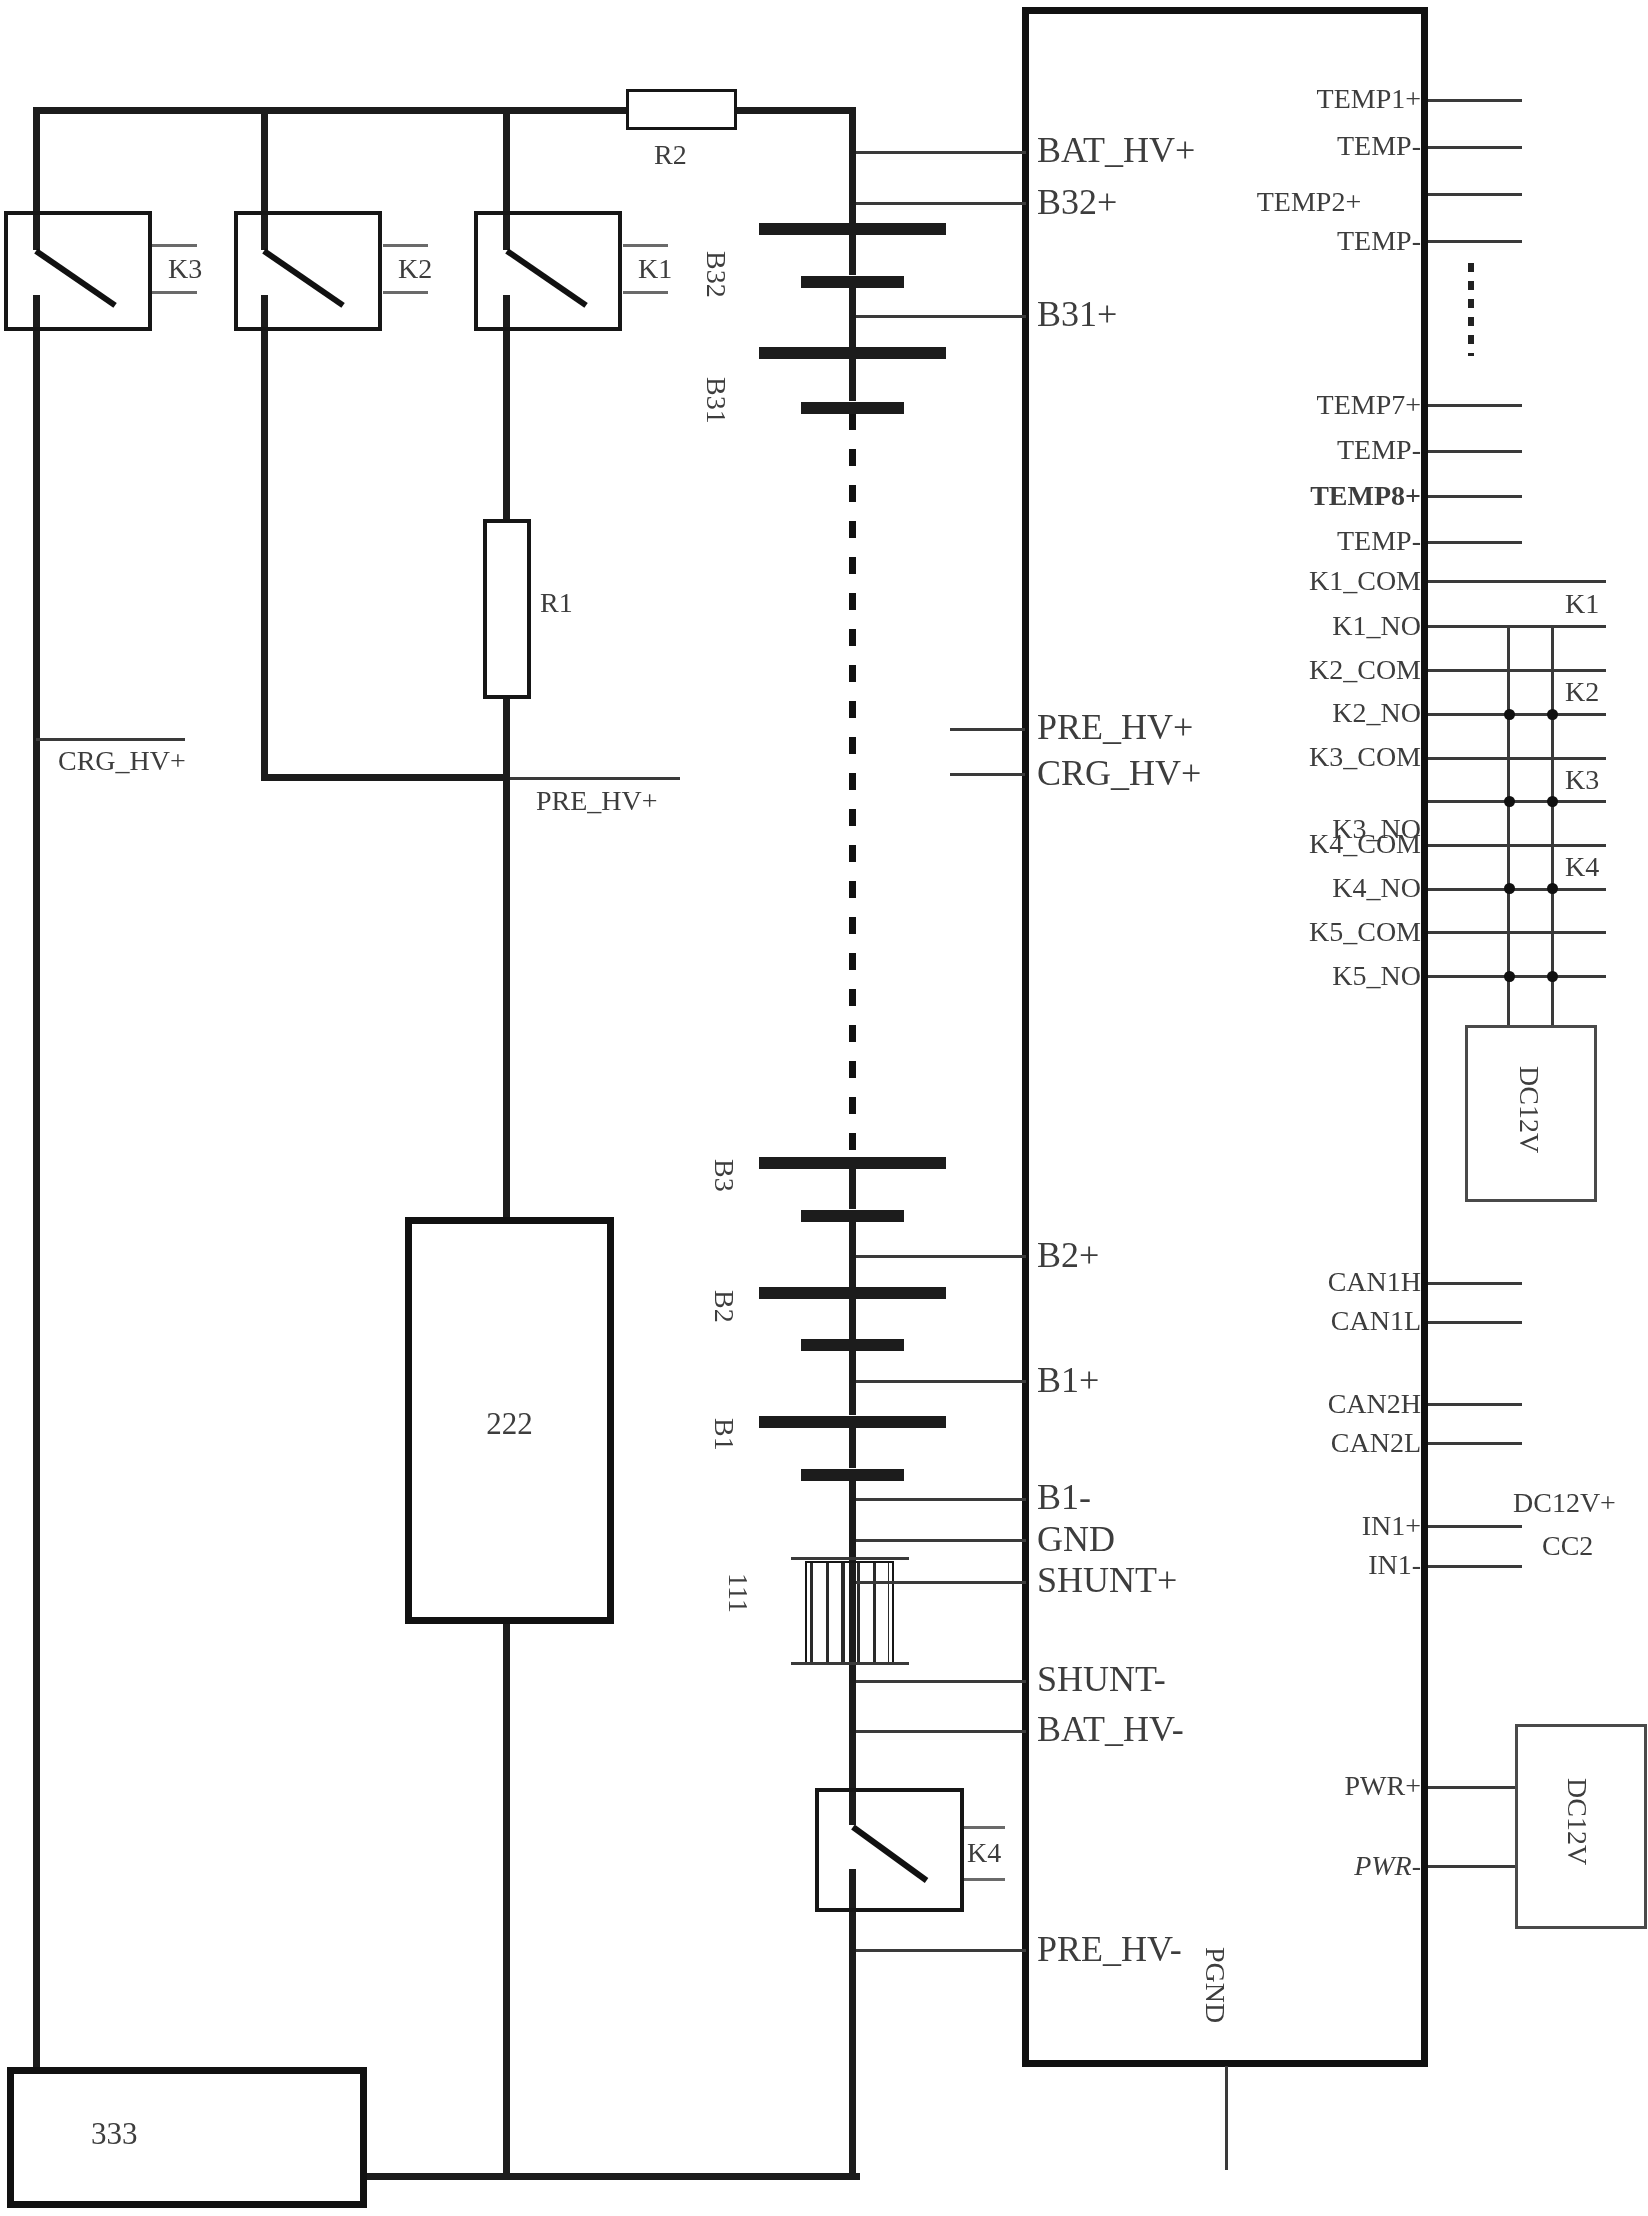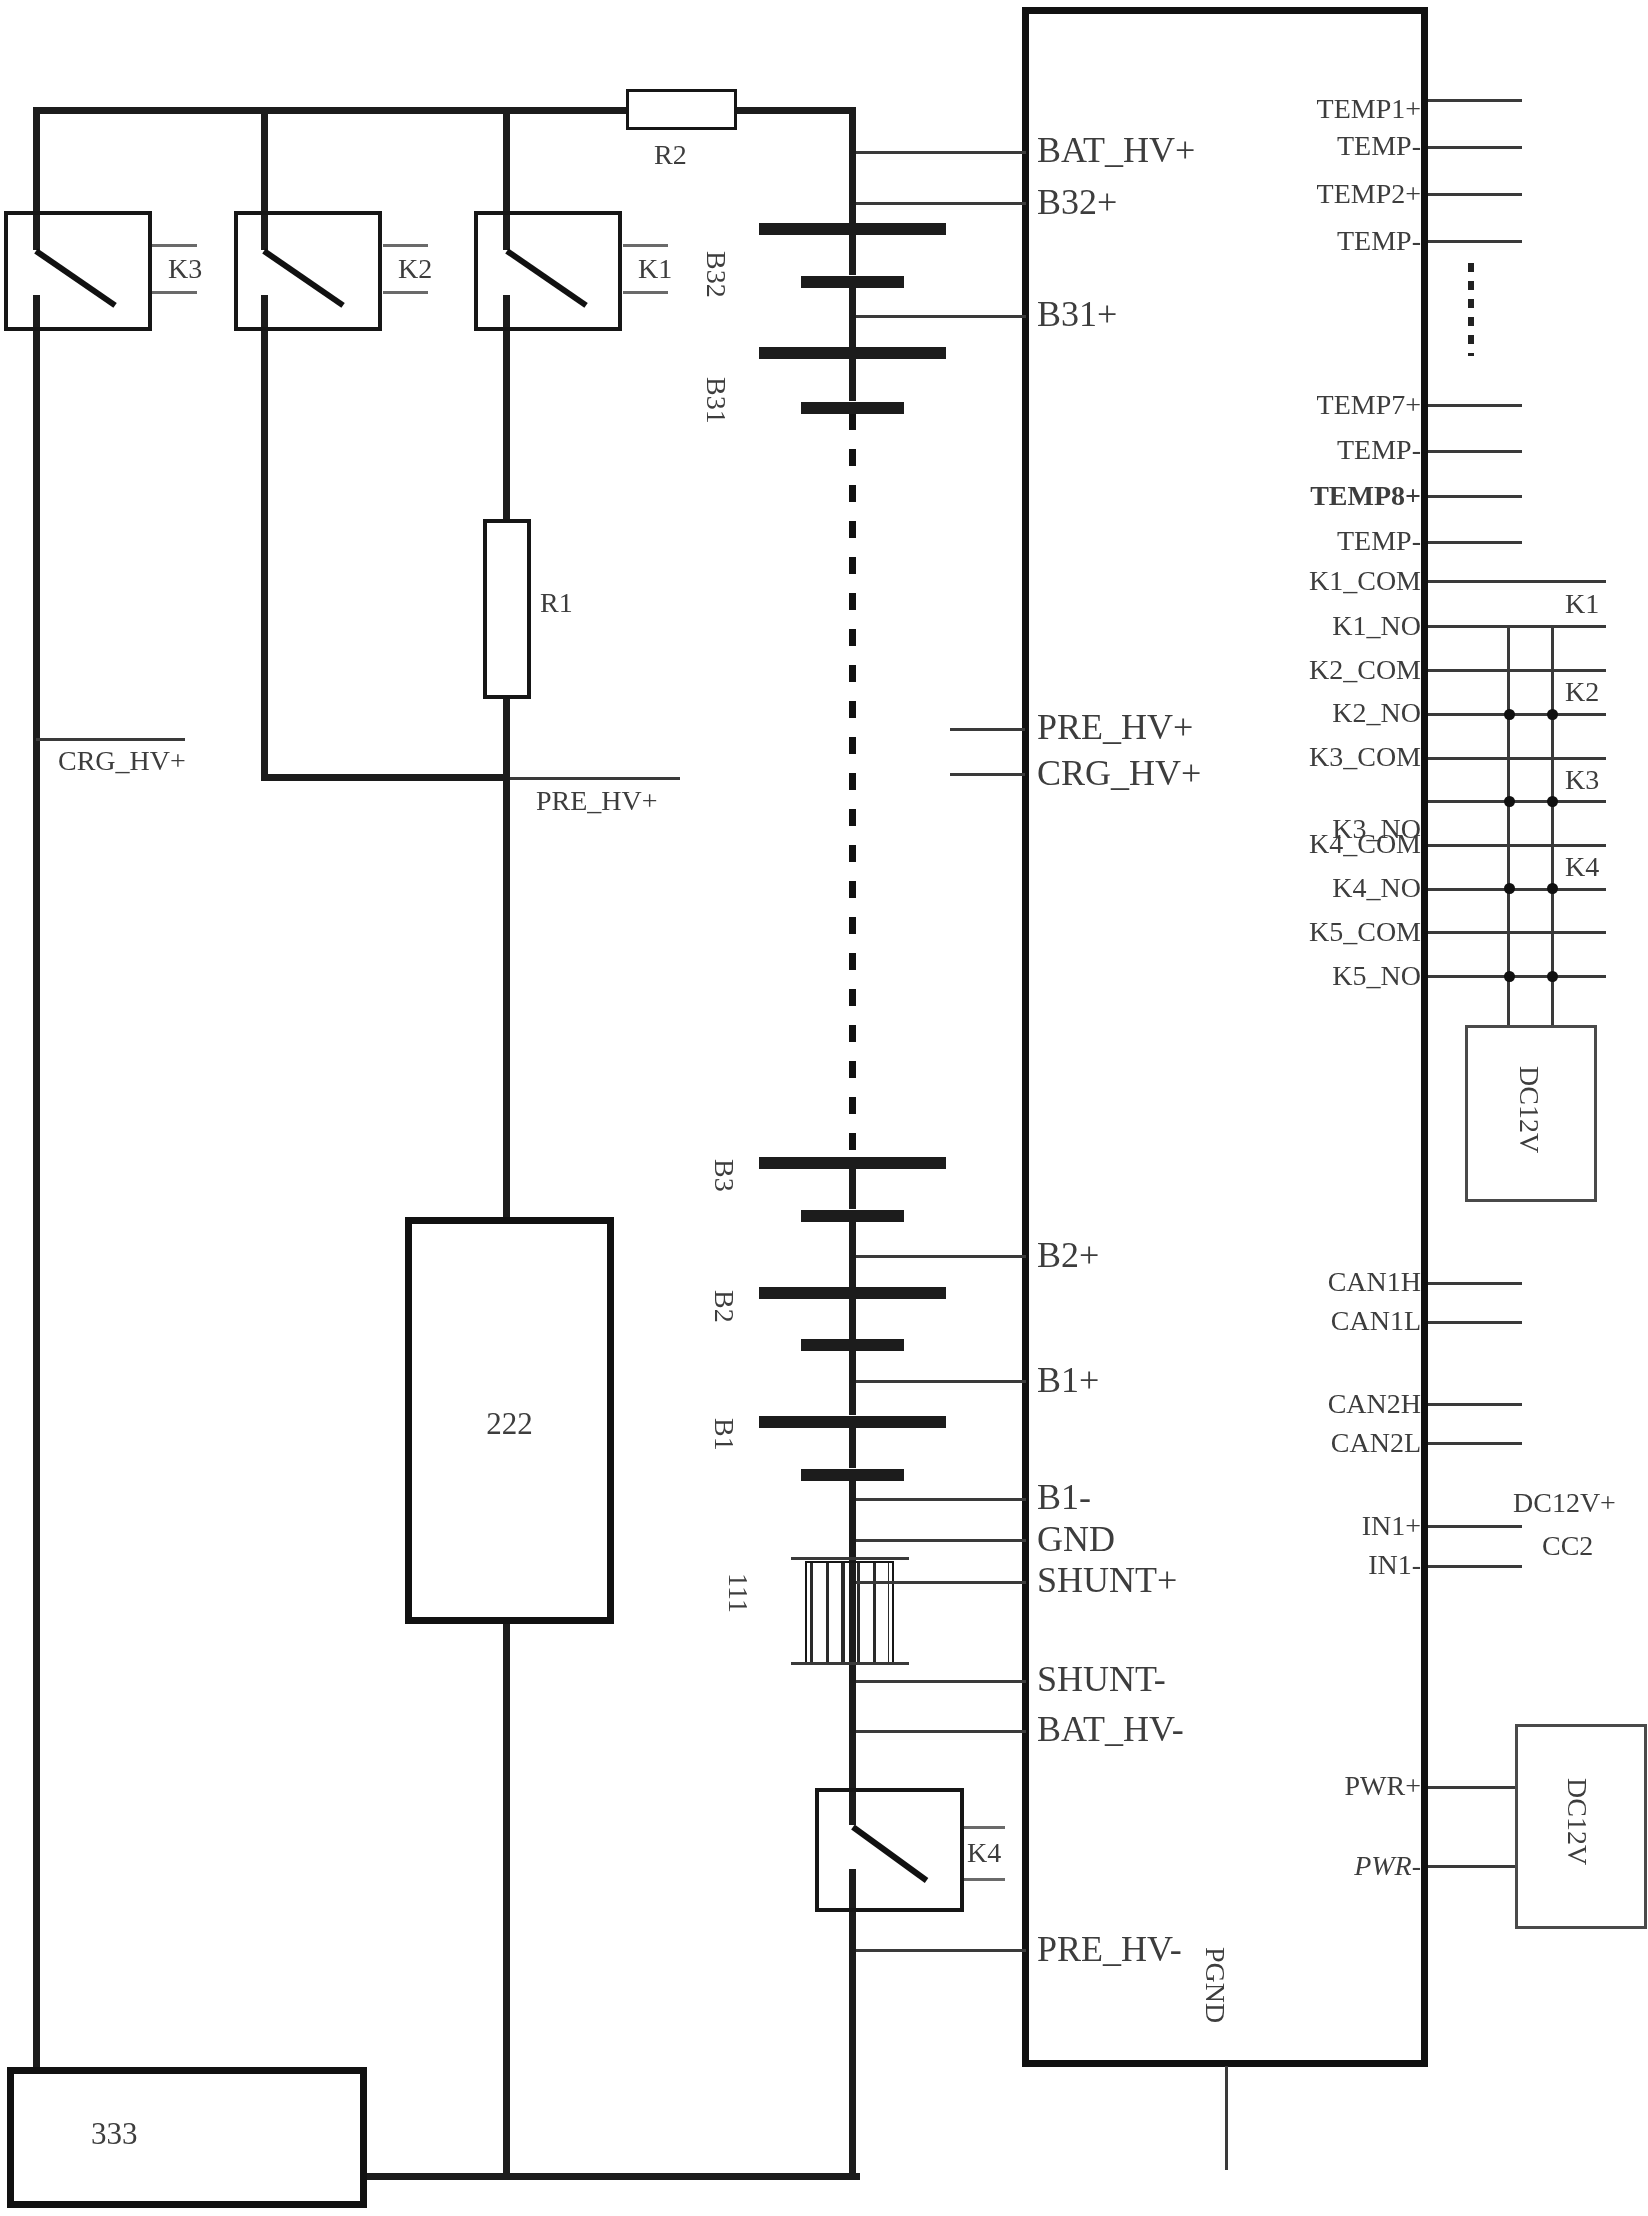--- a/index.html
+++ b/index.html
@@ -183,23 +183,23 @@
   <div class="dot" style="left:1547px;top:971px;"></div>
 
   <div class="lbl" style="left:1565px;top:586px;">K1</div>
   <div class="lbl" style="left:1565px;top:674px;">K2</div>
   <div class="lbl" style="left:1565px;top:762px;">K3</div>
   <div class="lbl" style="left:1565px;top:849px;">K4</div>
 
   <div class="box-gray" style="left:1465px;top:1025px;width:132px;height:177px;"></div>
   <div class="vlbl" style="left:1513px;top:1066px;">DC12V</div>
 
-  <div class="pinR" style="top:91px;">TEMP1+</div>
+  <div class="pinR" style="top:81px;">TEMP1+</div>
   <div class="pinR" style="top:128px;">TEMP-</div>
-  <div class="pinR" style="top:176px;">TEMP2+</div>
+  <div class="pinR" style="top:184px;text-align:center;">TEMP2+</div>
   <div class="pinR" style="top:223px;">TEMP-</div>
   <div class="pinR" style="top:387px;">TEMP7+</div>
   <div class="pinR" style="top:432px;">TEMP-</div>
   <div class="pinR" style="top:478px;font-weight:bold;">TEMP8+</div>
   <div class="pinR" style="top:523px;">TEMP-</div>
   <div class="pinR" style="top:563px;">K1_COM</div>
   <div class="pinR" style="top:608px;">K1_NO</div>
   <div class="pinR" style="top:652px;">K2_COM</div>
   <div class="pinR" style="top:695px;">K2_NO</div>
   <div class="pinR" style="top:739px;">K3_COM</div>

